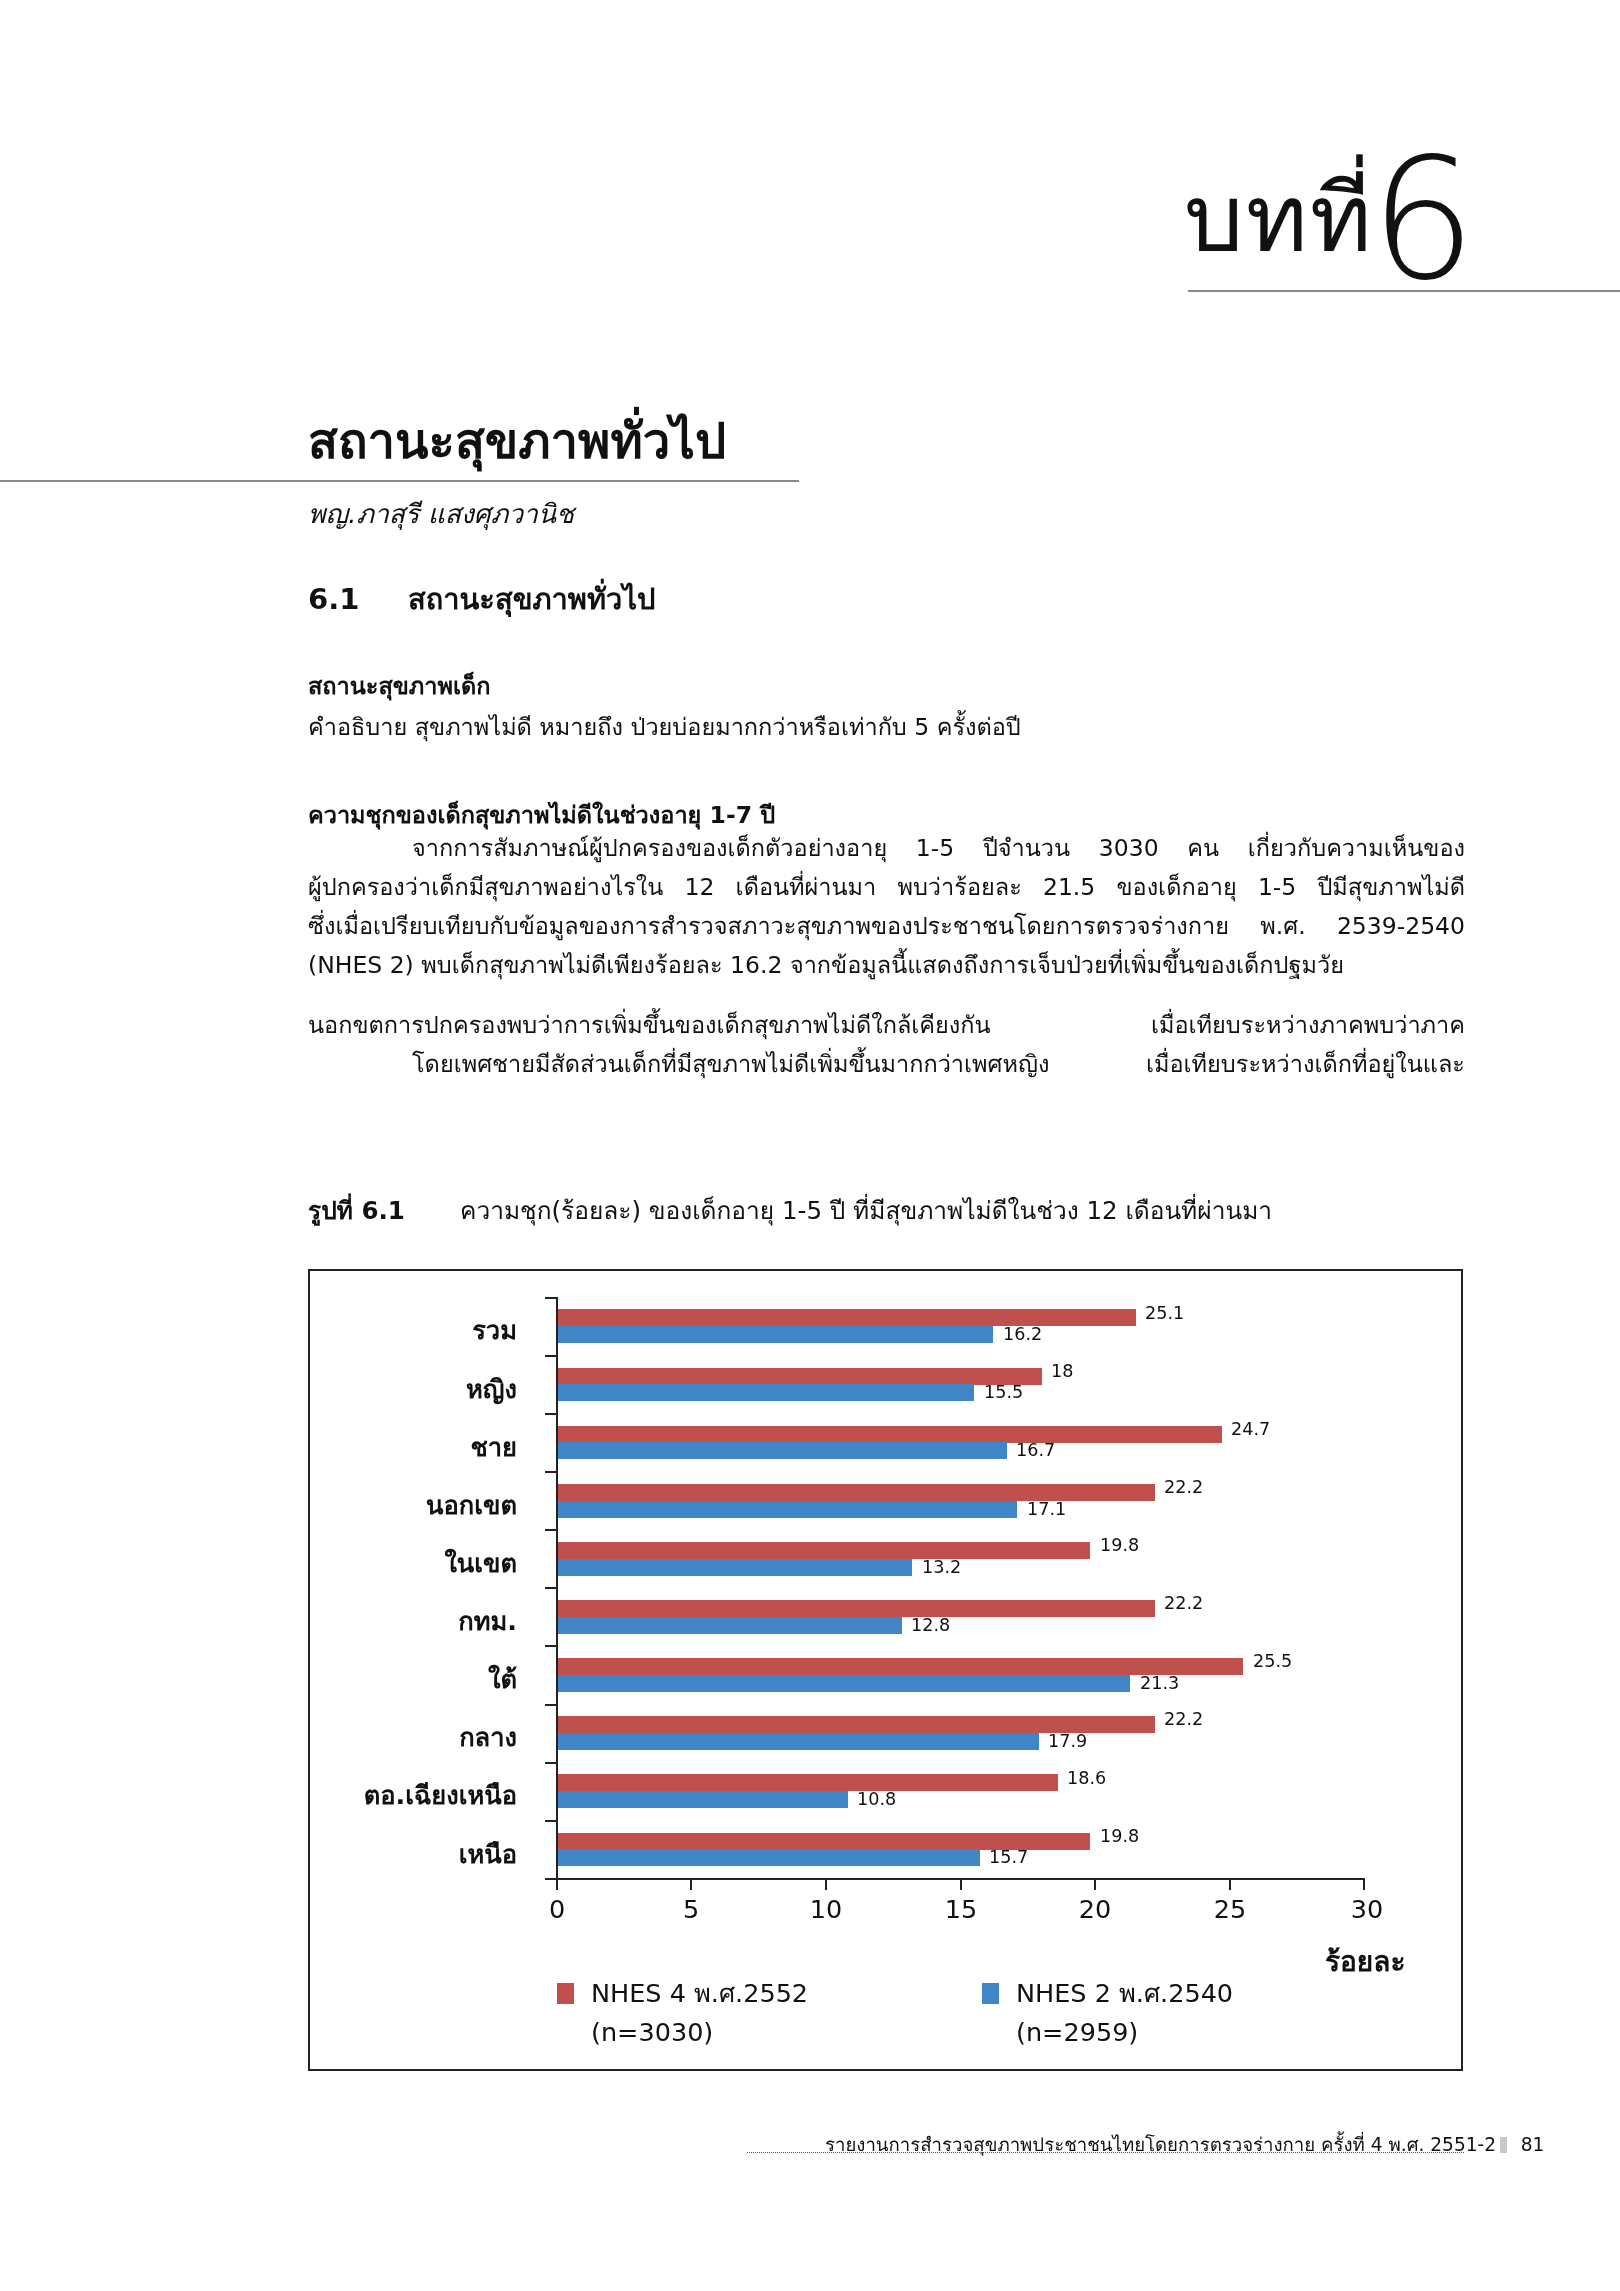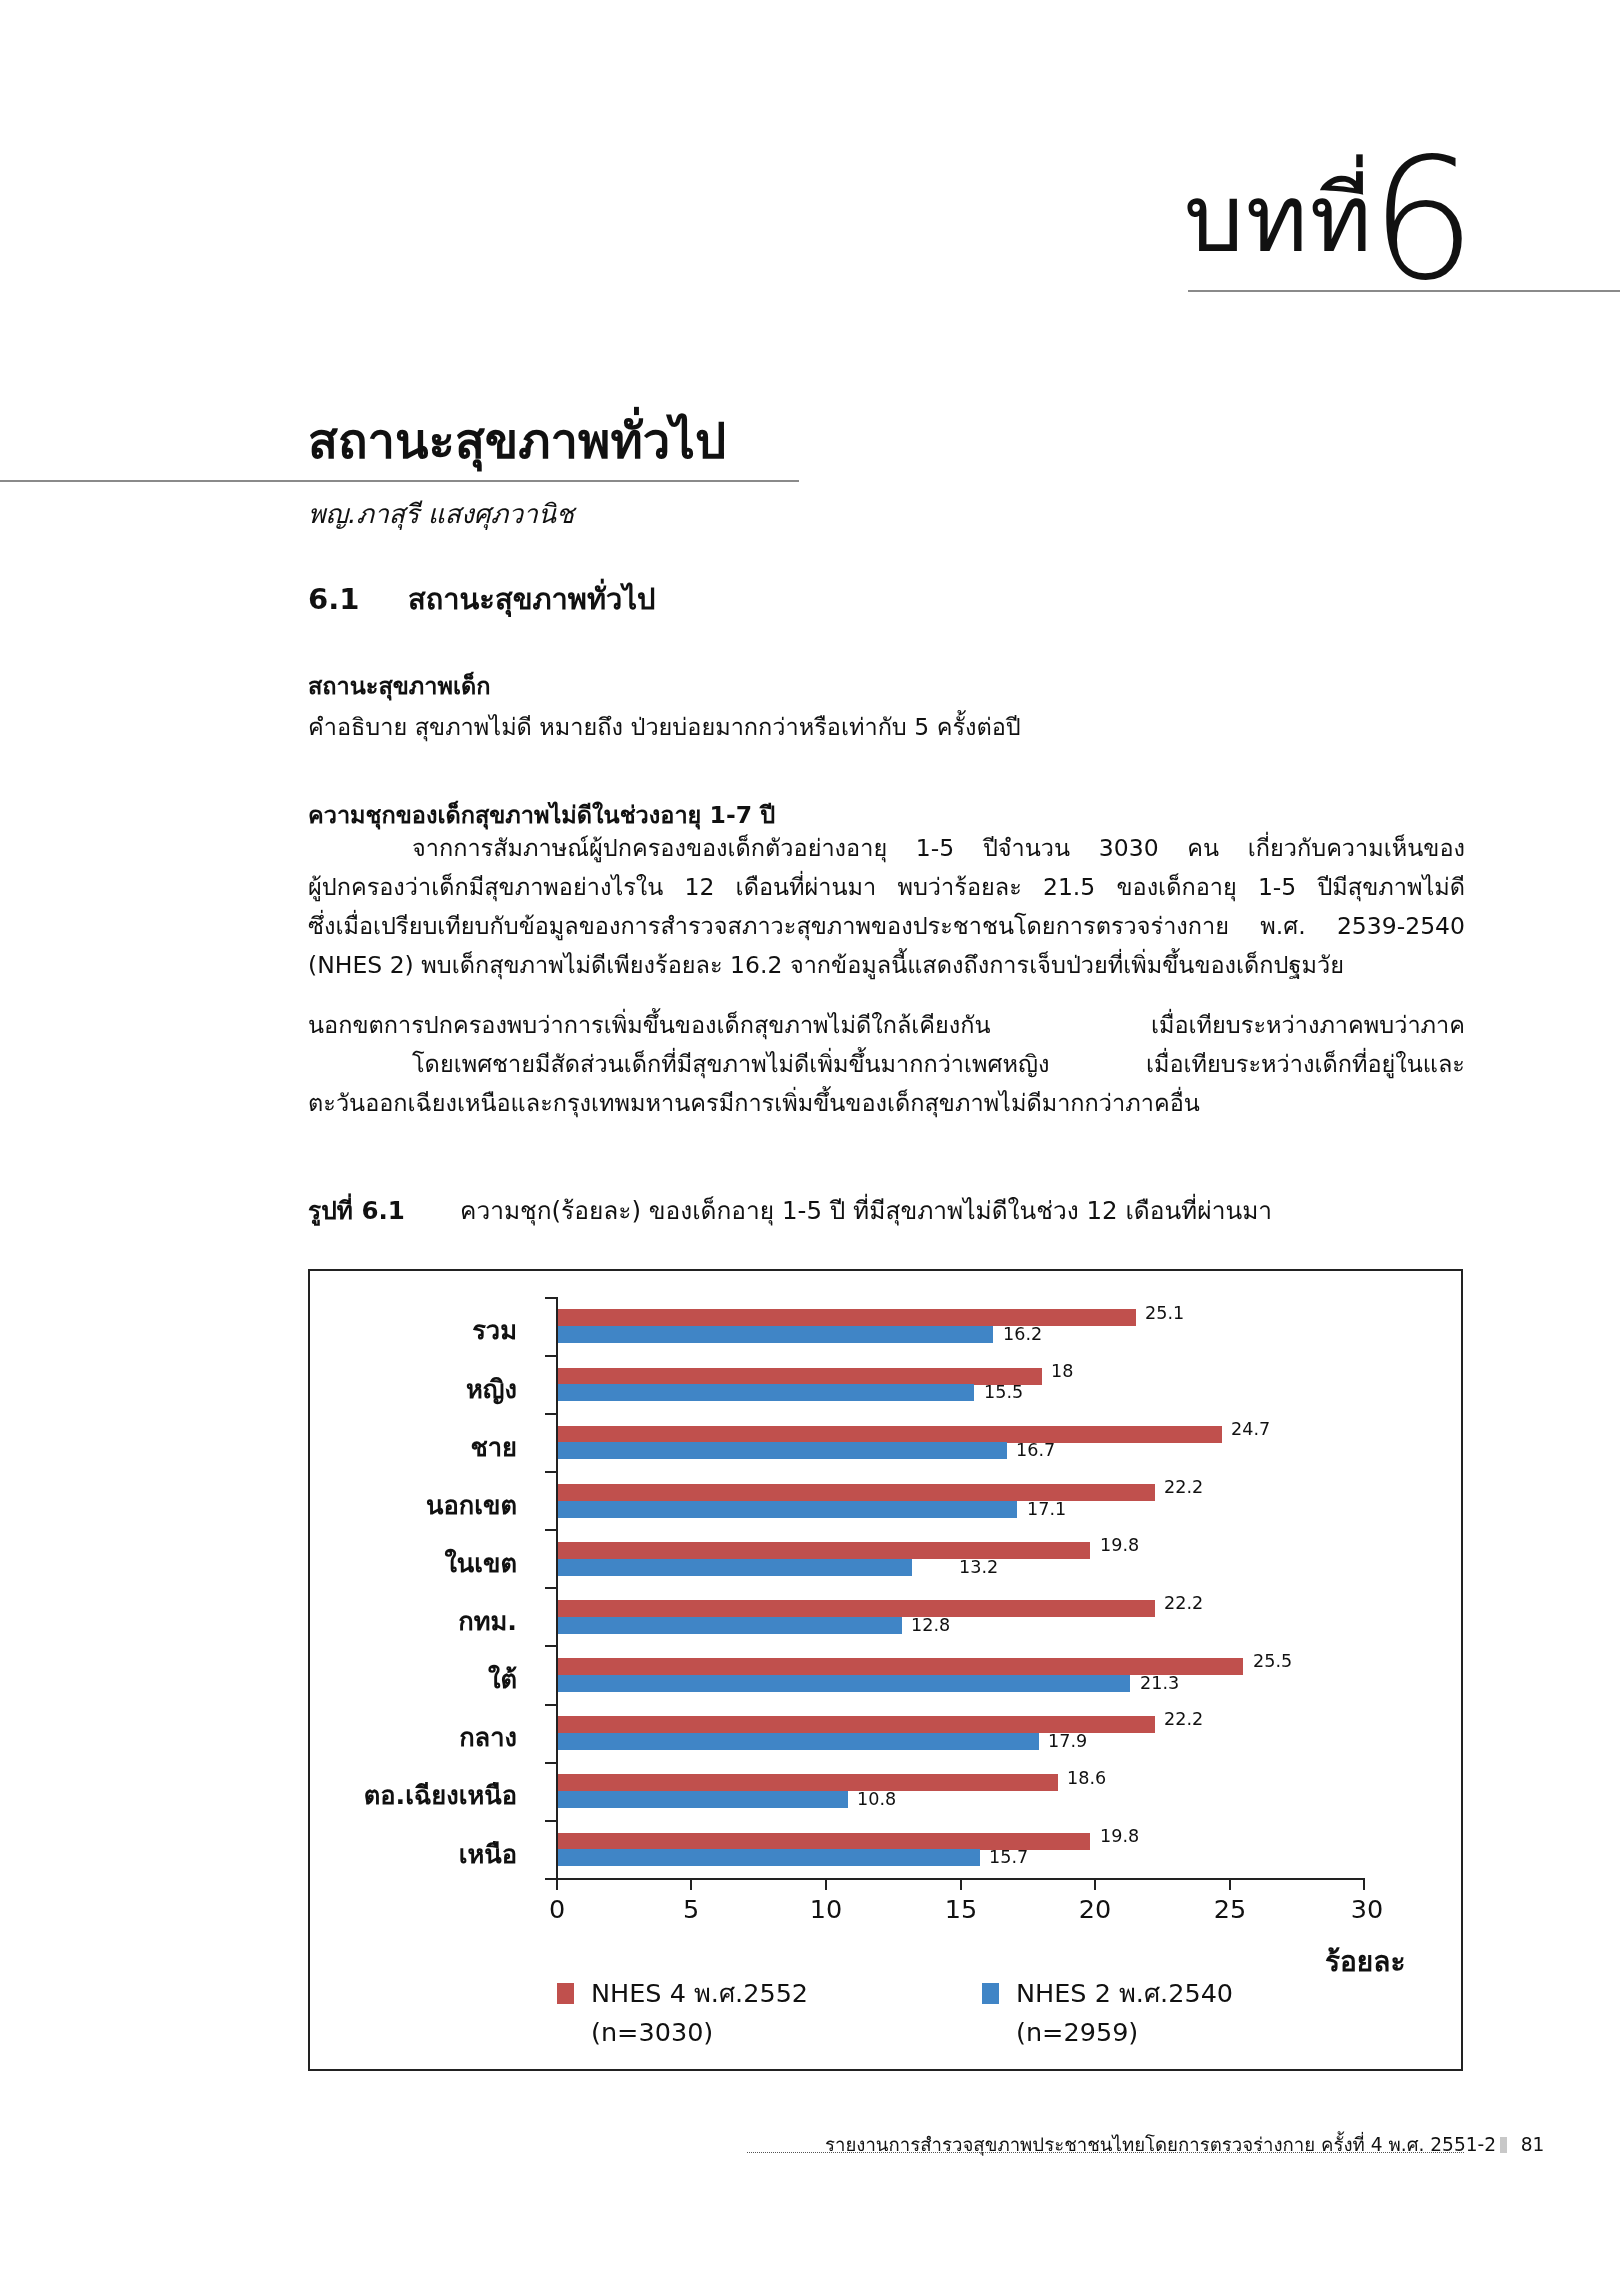--- a/index.html
+++ b/index.html
@@ -65,21 +65,20 @@
 
 <div class="abs para" style="top:829px;">
   <span class="line indent">จากการสัมภาษณ์ผู้ปกครองของเด็กตัวอย่างอายุ 1-5 ปีจำนวน 3030 คน เกี่ยวกับความเห็นของ</span>
   <span class="line">ผู้ปกครองว่าเด็กมีสุขภาพอย่างไรใน 12 เดือนที่ผ่านมา พบว่าร้อยละ 21.5 ของเด็กอายุ 1-5 ปีมีสุขภาพไม่ดี</span>
   <span class="line">ซึ่งเมื่อเปรียบเทียบกับข้อมูลของการสำรวจสภาวะสุขภาพของประชาชนโดยการตรวจร่างกาย พ.ศ. 2539-2540</span>
   <span class="line last">(NHES 2) พบเด็กสุขภาพไม่ดีเพียงร้อยละ 16.2 จากข้อมูลนี้แสดงถึงการเจ็บป่วยที่เพิ่มขึ้นของเด็กปฐมวัย</span>
 </div>
 <div class="abs para" style="top:1006px;">
   <span class="line">นอกขตการปกครองพบว่าการเพิ่มขึ้นของเด็กสุขภาพไม่ดีใกล้เคียงกัน  เมื่อเทียบระหว่างภาคพบว่าภาค</span>
   <span class="line indent">โดยเพศชายมีสัดส่วนเด็กที่มีสุขภาพไม่ดีเพิ่มขึ้นมากกว่าเพศหญิง  เมื่อเทียบระหว่างเด็กที่อยู่ในและ</span>
-  <span class="line last">ตะวันออกเฉียงเหนือและกรุงเทพมหานครมีการเพิ่มขึ้นของเด็กสุขภาพไม่ดีมากกว่าภาคอื่น</span>
 </div>
 
 <div class="abs caption">
   <span class="lbl">รูปที่ 6.1</span><span>ความชุก(ร้อยละ) ของเด็กอายุ 1-5 ปี ที่มีสุขภาพไม่ดีในช่วง 12 เดือนที่ผ่านมา</span>
 </div>
 
 <div class="abs chart-box"></div>
 <div id="chart-layer">
     <div class="y-tick" style="top: 1297px;"></div>
     <div class="y-tick" style="top: 1355px;"></div>
@@ -109,21 +108,21 @@
     <div class="val" style="left: 1016px; top: 1440px;">16.7</div>
     <div class="cat-label" style="left: auto; right: 1103px; top: 1485px;">นอกเขต</div>
     <div class="bar s1" style="left: 557px; top: 1484px; width: 598px;"></div>
     <div class="val" style="left: 1164px; top: 1477px;">22.2</div>
     <div class="bar s2" style="left: 557px; top: 1501px; width: 460px;"></div>
     <div class="val" style="left: 1027px; top: 1499px;">17.1</div>
     <div class="cat-label" style="left: auto; right: 1103px; top: 1543px;">ในเขต</div>
     <div class="bar s1" style="left: 557px; top: 1542px; width: 533px;"></div>
     <div class="val" style="left: 1100px; top: 1535px;">19.8</div>
     <div class="bar s2" style="left: 557px; top: 1559px; width: 355px;"></div>
-    <div class="val" style="left: 922px; top: 1557px; margin-left: 37px;">13.2</div>
+    <div class="val" style="left: 922px; top: 1557px;">13.2</div>
     <div class="cat-label" style="left: auto; right: 1103px; top: 1601px;">กทม.</div>
     <div class="bar s1" style="left: 557px; top: 1600px; width: 598px;"></div>
     <div class="val" style="left: 1164px; top: 1593px;">22.2</div>
     <div class="bar s2" style="left: 557px; top: 1617px; width: 345px;"></div>
     <div class="val" style="left: 911px; top: 1615px;">12.8</div>
     <div class="cat-label" style="left: auto; right: 1103px; top: 1659px;">ใต้</div>
     <div class="bar s1" style="left: 557px; top: 1658px; width: 686px;"></div>
     <div class="val" style="left: 1253px; top: 1651px;">25.5</div>
     <div class="bar s2" style="left: 557px; top: 1675px; width: 573px;"></div>
     <div class="val" style="left: 1140px; top: 1673px;">21.3</div>

